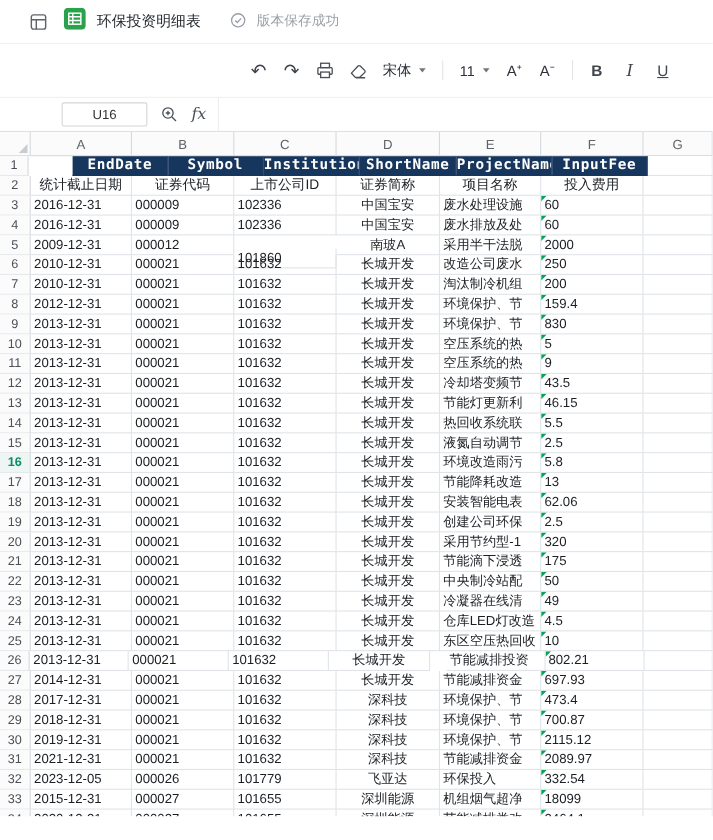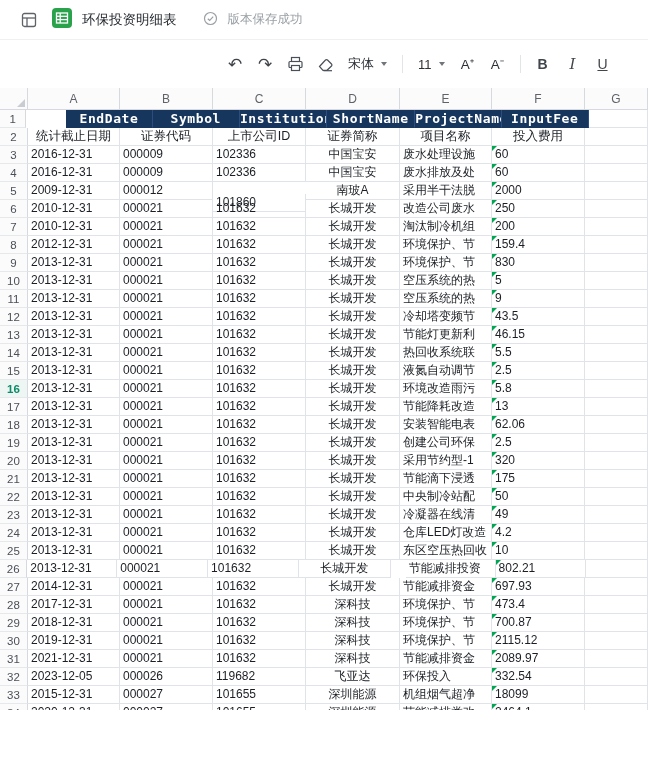--- a/index.html
+++ b/index.html
@@ -1,19 +1,19 @@
 <!DOCTYPE html>
 <html><head>
 <meta charset="utf-8">
 <style>
   *{margin:0;padding:0;box-sizing:border-box}
   html,body{width:648px;height:764px;overflow:hidden;background:#fff;
     font-family:"Liberation Sans",sans-serif;}
   
-  .titlebar{height:40px;display:flex;align-items:center;gap:10px;padding:0 16px;
+  .titlebar{height:40px;display:flex;align-items:center;gap:10px;padding:0 22px;
     background:#fff;border-bottom:1px solid #f0f0f0;}
   .title{font-size:13.5px;color:#24292f;}
   .status{display:flex;align-items:center;gap:10px;margin-left:16px;color:#9aa0a6;font-size:12.5px;}
   
   .toolbar{height:48px;display:flex;align-items:center;gap:4px;padding-left:222px;background:#fff;}
   .tbtn{min-width:26px;height:26px;display:flex;align-items:center;justify-content:center;
     color:#41464d;font-size:16px;border-radius:3px;}
   .arrow-glyph{font-size:17px;color:#3f444b;}
   .dropbox{display:flex;align-items:center;height:26px;padding:0 6px;font-size:13px;color:#2d3138;}
   .caret{width:0;height:0;border-left:3.5px solid transparent;border-right:3.5px solid transparent;
@@ -121,20 +121,35 @@
         <span class="caret"></span>
     </span>
     <span class="tbtn afont">A⁺</span>
     <span class="tbtn afont">A⁻</span>
     <span class="vdiv"></span>
     <span class="tbtn b-label">B</span>
     <span class="tbtn i-label">I</span>
     <span class="tbtn u-label">U</span>
   </div>
 
+  <div class="formulabar">
+    <div class="namebox">
+      <span>U16</span>
+    </div>
+    <span class="fbicon">
+      <svg width="16" height="16" viewBox="0 0 16 16" fill="none" stroke="#4a4f57" stroke-width="1.2">
+        <circle cx="6.7" cy="6.7" r="4.7"></circle>
+        <line x1="10.3" y1="10.3" x2="14" y2="14"></line>
+        <line x1="4.7" y1="6.7" x2="8.7" y2="6.7"></line>
+        <line x1="6.7" y1="4.7" x2="6.7" y2="8.7"></line>
+      </svg>
+    </span>
+    <span class="fx">fx</span>
+    <div class="finput"></div>
+  </div>
 
   <div class="sheet">
     <div class="colheaders" id="colheaders">
         <div class="corner"></div>
         <div class="colh" style="width: 92px;">A</div>
         <div class="colh" style="width: 93px;">B</div>
         <div class="colh" style="width: 93px;">C</div>
         <div class="colh" style="width: 94px;">D</div>
         <div class="colh" style="width: 92px;">E</div>
         <div class="colh" style="width: 93px;">F</div>
@@ -371,21 +386,21 @@
           <div class="cell c5 flag" style="width: 93px;">49</div>
           <div class="cell gcell" style="width: 63px;"></div>
         </div>
         <div class="grid-row data">
           <div class="rownum">24</div>
           <div class="cell c0" style="width: 92px;">2013-12-31</div>
           <div class="cell c1" style="width: 93px;">000021</div>
           <div class="cell c2" style="width: 93px;">101632</div>
           <div class="cell c3" style="width: 94px;">长城开发</div>
           <div class="cell c4" style="width: 92px;">仓库LED灯改造</div>
-          <div class="cell c5 flag" style="width: 93px;">4.2</div>
+          <div class="cell c5 flag" style="width: 93px;">4.5</div>
           <div class="cell gcell" style="width: 63px;"></div>
         </div>
         <div class="grid-row data">
           <div class="rownum">25</div>
           <div class="cell c0" style="width: 92px;">2013-12-31</div>
           <div class="cell c1" style="width: 93px;">000021</div>
           <div class="cell c2" style="width: 93px;">101632</div>
           <div class="cell c3" style="width: 94px;">长城开发</div>
           <div class="cell c4" style="width: 92px;">东区空压热回收</div>
           <div class="cell c5 flag" style="width: 93px;">10</div>
@@ -448,21 +463,21 @@
           <div class="cell c2" style="width: 93px;">101632</div>
           <div class="cell c3" style="width: 94px;">深科技</div>
           <div class="cell c4" style="width: 92px;">节能减排资金</div>
           <div class="cell c5 flag" style="width: 93px;">2089.97</div>
           <div class="cell gcell" style="width: 63px;"></div>
         </div>
         <div class="grid-row data">
           <div class="rownum">32</div>
           <div class="cell c0" style="width: 92px;">2023-12-05</div>
           <div class="cell c1" style="width: 93px;">000026</div>
-          <div class="cell c2" style="width: 93px;">119682</div>
+          <div class="cell c2" style="width: 93px;">101779</div>
           <div class="cell c3" style="width: 94px;">飞亚达</div>
           <div class="cell c4" style="width: 92px;">环保投入</div>
           <div class="cell c5 flag" style="width: 93px;">332.54</div>
           <div class="cell gcell" style="width: 63px;"></div>
         </div>
         <div class="grid-row data">
           <div class="rownum">33</div>
           <div class="cell c0" style="width: 92px;">2015-12-31</div>
           <div class="cell c1" style="width: 93px;">000027</div>
           <div class="cell c2" style="width: 93px;">101655</div>

